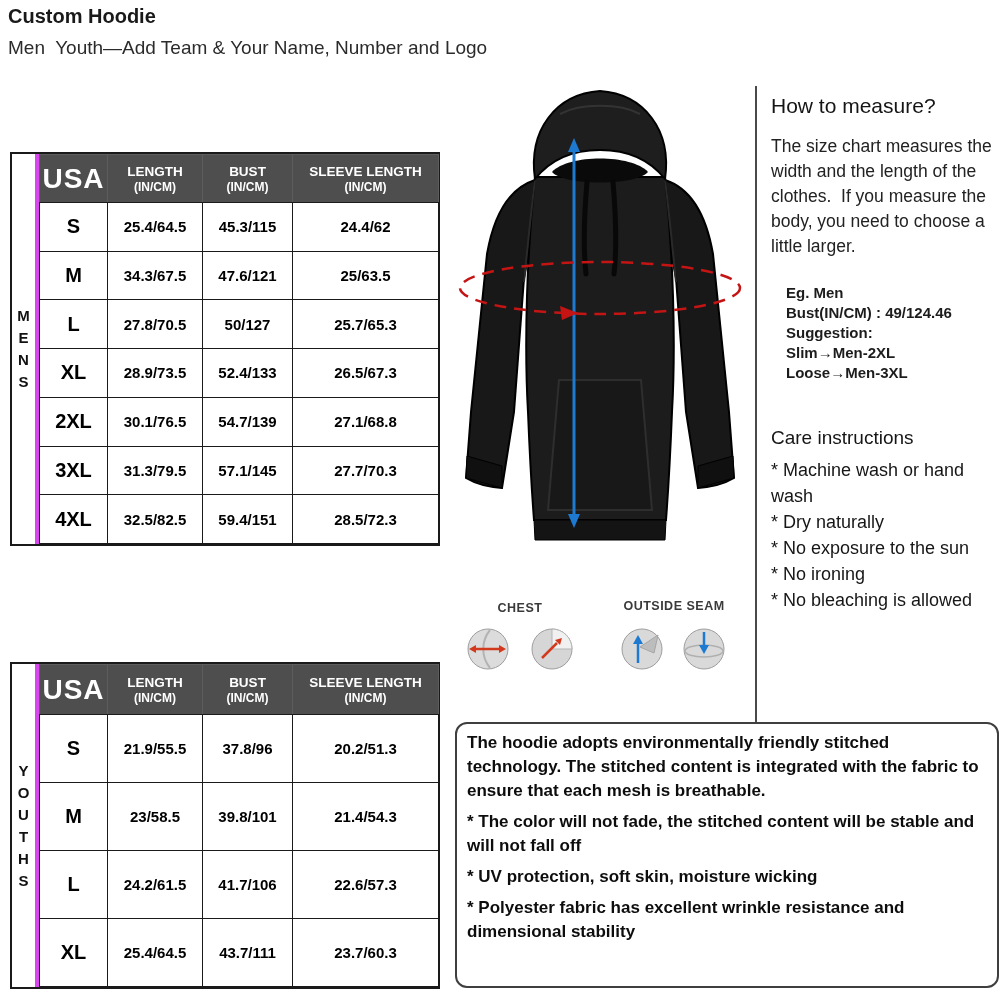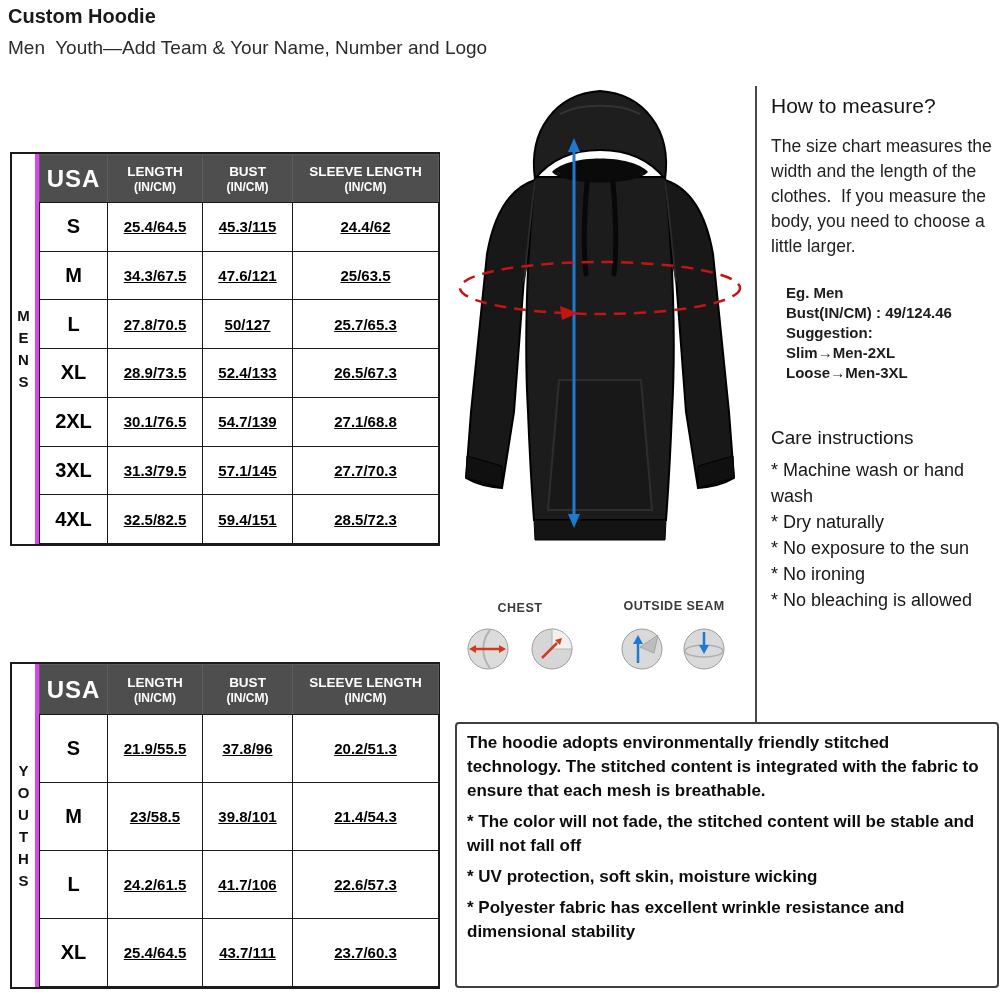--- a/index.html
+++ b/index.html
@@ -21,46 +21,46 @@
   .side-strip span { display:inline-block; width:13px; word-break:break-all; text-align:center;
                      font-size:15px; font-weight:700; line-height:22px; color:#111; }
   .size-table table { position:absolute; left:27px; top:0; border-collapse:collapse; table-layout:fixed;
                       width:399px; }
   .mens table { height:390px; }
   .youths table { height:323px; }
   .mens thead tr { height:48px; }
   .youths thead tr { height:50px; }
   .size-table th, .size-table td { border:1px solid #1a1a1a; text-align:center; vertical-align:middle; padding:0; }
   .size-table thead th { background:#4e4e4e; color:#fff; border:1px solid #5d5d5d; border-bottom:1px solid #1a1a1a; }
-  .corner { font-size:24px; font-weight:700; letter-spacing:1px; }
+  .corner { font-size:28px; font-weight:700; letter-spacing:1px; }
   .colhead .label { display:block; font-size:13.5px; font-weight:700; line-height:17px; }
   .colhead .unit  { display:block; font-size:12px;  font-weight:700; line-height:15px; }
   td.size { font-size:20px; font-weight:700; color:#000; }
-  td.val  { font-size:15px; font-weight:700; color:#000;text-decoration:underline; }
+  td.val  { font-size:15px; font-weight:700; color:#000; }
 
   
   .hoodie-svg { left:440px; top:82px; width:320px; height:520px; }
   .measure-label { font-size:12.5px; font-weight:700; color:#3a3a3a; letter-spacing:.5px; text-align:center; }
   .chest-label { left:462px; top:601px; width:116px; }
   .seam-label  { left:608px; top:599px; width:132px; }
   .micon { width:44px; height:44px; top:627px; }
   .micon.i1 { left:466px; } .micon.i2 { left:530px; }
   .micon.i3 { left:620px; } .micon.i4 { left:682px; }
 
   
   .right-panel { left:755px; top:86px; width:244px; height:636px; border-left:2px solid #4a4a4a; padding:8px 0 0 14px; }
   .htm-title { font-size:21px; color:#151515; margin-bottom:16px; }
   .htm-body  { font-size:17.5px; line-height:25px; color:#222; white-space:pre-wrap; width:228px; margin-bottom:24px; }
   .eg-line   { font-size:15px; font-weight:700; line-height:20px; color:#1c1c1c;margin-left:15px; }
   .care-title { font-size:19px; color:#161616; margin-top:44px; margin-bottom:8px; }
   .care-item  { font-size:18px; line-height:26px; color:#161616; width:232px; }
 
   
   .features-panel { left:455px; top:722px; width:544px; height:266px; border:2px solid #3f3f3f;
-                    border-radius:4px; padding:7px 10px; }
+                    border-radius:12px; padding:7px 10px; }
   .features-intro { font-size:17px; font-weight:700; line-height:24px; color:#0d0d0d; }
   .feature-item   { font-size:17px; font-weight:700; line-height:24px; color:#0d0d0d; margin-top:7px; }
 </style>
 </head>
 <body>
 
 <div class="page">
 
   <div class="abs title">Custom Hoodie</div>
   <div class="abs subtitle">Men  Youth—Add Team &amp; Your Name, Number and Logo</div>

